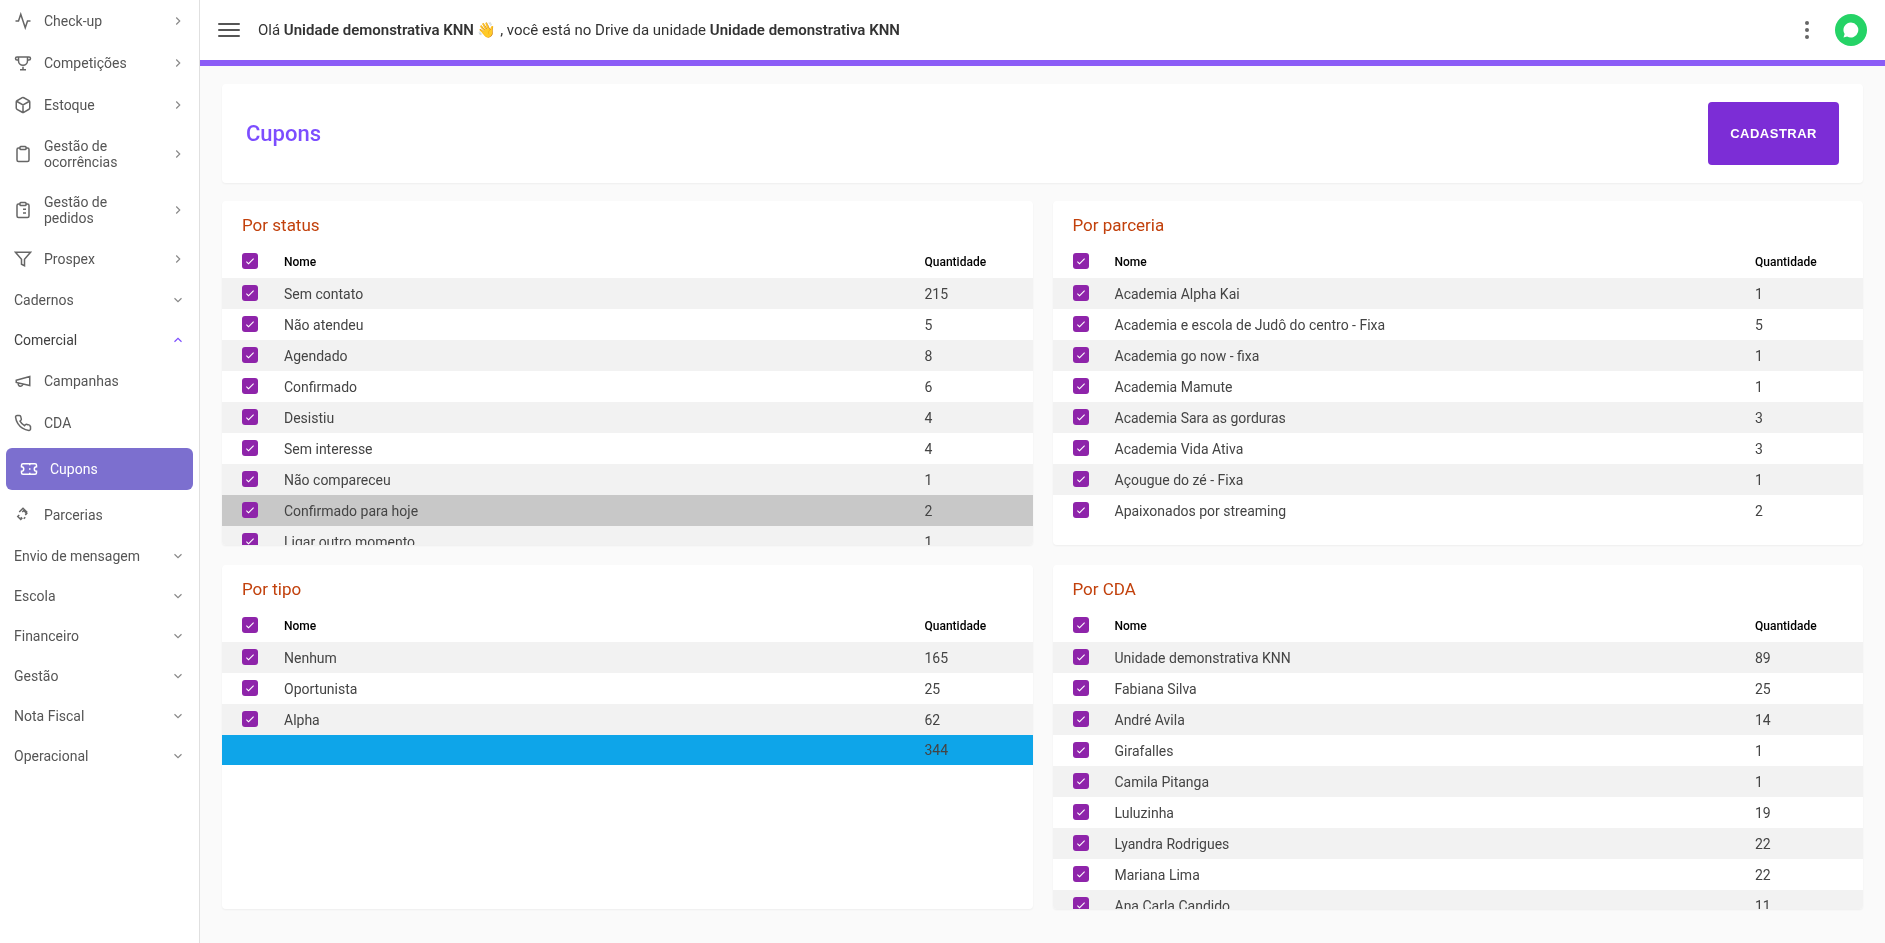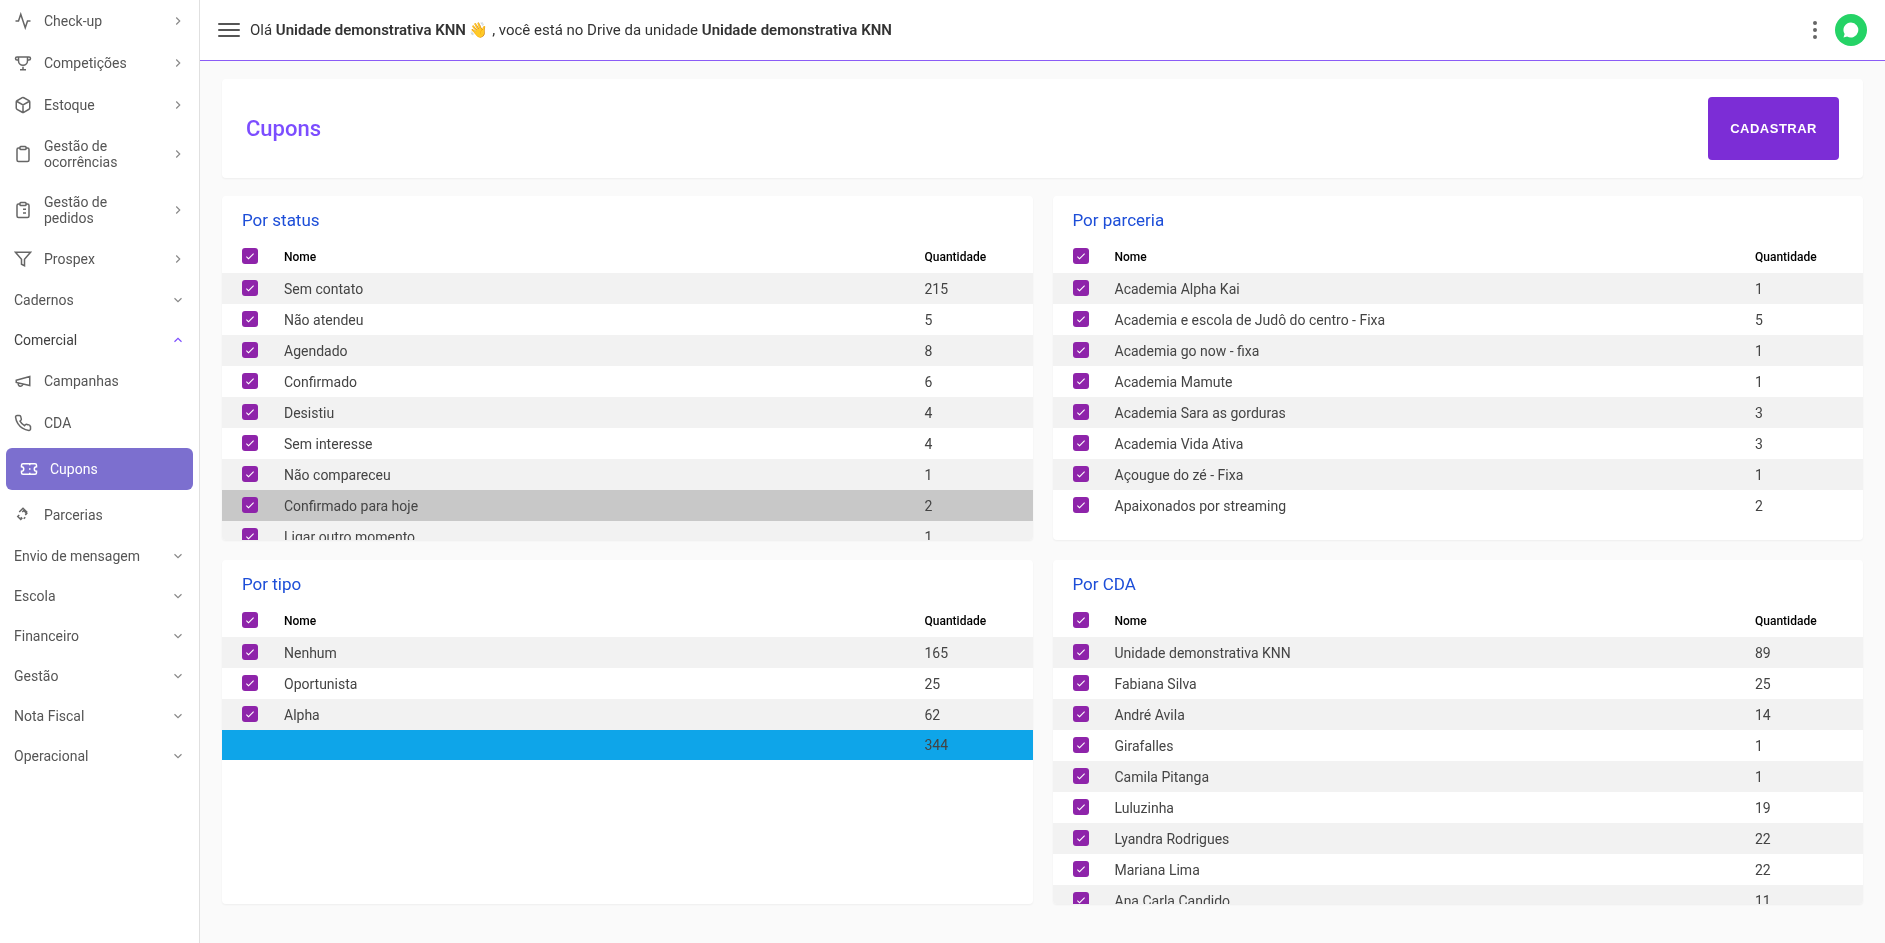--- a/index.html
+++ b/index.html
@@ -9,36 +9,36 @@
 .sidebar::-webkit-scrollbar { width: 8px; }
 .sidebar::-webkit-scrollbar-thumb { background: #ccc; border-radius: 4px; }
 .nav-item { display: flex; align-items: center; padding: 12px 14px; cursor: pointer; color: #555; font-size: 14px; gap: 12px; }
 .nav-item.active { background: #7c6fcf; color: #fff; border-radius: 6px; margin: 4px 6px; }
 .nav-icon { width: 18px; height: 18px; display: inline-flex; align-items: center; justify-content: center; flex-shrink: 0; }
 .nav-label { flex: 1; font-size: 14px; }
 .nav-chevron { width: 14px; height: 14px; display: inline-flex; align-items: center; justify-content: center; color: #888; flex-shrink: 0; }
 .nav-section-header { padding: 12px 14px; font-size: 14px; color: #555; display: flex; align-items: center; justify-content: space-between; cursor: pointer; }
 .nav-section-header.active-section { color: #404040; }
 .main { flex: 1; display: flex; flex-direction: column; overflow: hidden; }
-.topbar { display: flex; align-items: center; padding: 14px 18px; background: #fff; border-bottom: 1px solid #8b5cf6; gap: 10px; }
+.topbar { display: flex; align-items: center; padding: 14px 18px; background: #fff; border-bottom: 6px solid #8b5cf6; gap: 18px; }
 .hamburger { width: 22px; height: 22px; cursor: pointer; display: flex; flex-direction: column; justify-content: center; gap: 4px; }
 .hamburger span { display: block; height: 2px; background: #555; border-radius: 1px; }
 .greeting { flex: 1; font-size: 15px; color: #333; }
 .greeting b { font-weight: 600; }
 .wave-icon { display: inline-block; }
 .kebab { width: 20px; display: flex; flex-direction: column; align-items: center; gap: 3px; cursor: pointer; }
 .kebab span { width: 4px; height: 4px; background: #666; border-radius: 50%; }
 .whatsapp-icon { width: 32px; height: 32px; background: #25d366; border-radius: 50%; display: flex; align-items: center; justify-content: center; cursor: pointer; }
 .content { flex: 1; padding: 18px 22px; overflow-y: auto; background: #fafafa; }
 .page-header { display: flex; align-items: center; justify-content: space-between; margin-bottom: 18px; background: #fff; padding: 18px 24px; border-radius: 4px; box-shadow: 0 1px 2px rgba(0,0,0,0.05); }
 .page-title { font-size: 22px; color: #7c4dff; font-weight: 500; }
 .btn-primary { background: #7c2dd6; color: #fff; border: none; padding: 24px 22px; font-size: 13px; font-weight: 600; border-radius: 4px; cursor: pointer; letter-spacing: 0.5px; }
 .cards-row { display: grid; grid-template-columns: 1fr 1fr; gap: 20px; margin-bottom: 20px; }
 .card { background: #fff; border-radius: 4px; box-shadow: 0 1px 2px rgba(0,0,0,0.05); padding: 14px 0 0 0; overflow: hidden; }
-.card-title { font-size: 17px; color: #1d4ed8; padding: 0 20px 10px 20px; }
+.card-title { font-size: 17px; color: #c2410c; padding: 0 20px 10px 20px; }
 .table-container { max-height: 300px; overflow-y: auto; position: relative; }
 .table-container::-webkit-scrollbar { width: 10px; }
 .table-container::-webkit-scrollbar-thumb { background: #bbb; border-radius: 0; }
 .table { width: 100%; border-collapse: collapse; }
 .table th { text-align: left; font-size: 12px; font-weight: 500; color: #000000; padding: 8px 12px; }
 .table th:first-child { width: 50px; padding-left: 20px; }
 .table th:last-child { width: 120px; }
 .table td { padding: 7px 12px; font-size: 14px; color: #444; }
 .table td:first-child { width: 50px; padding-left: 20px; }
 .table td:last-child { width: 120px; }

